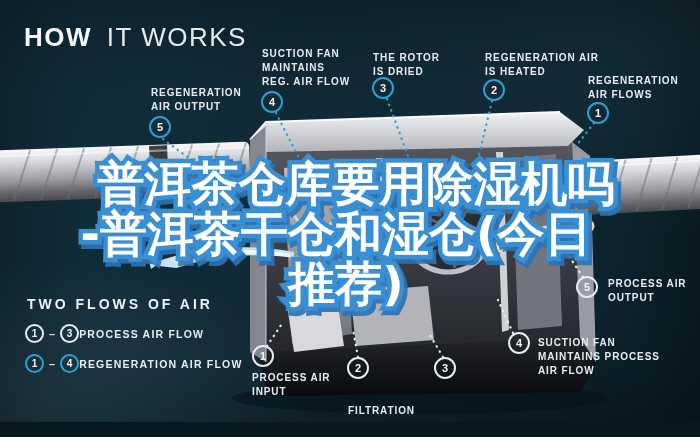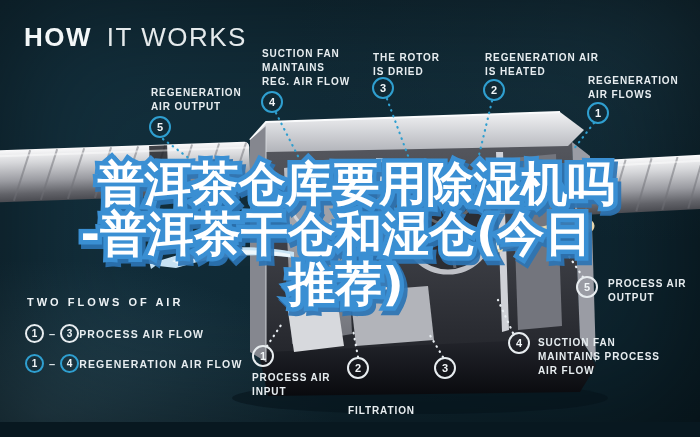--- a/index.html
+++ b/index.html
@@ -18,21 +18,21 @@
   .title .b{font-weight:800;}
   .title .l{font-weight:400;opacity:.94;margin-left:6px;}
   
   .co-text{position:absolute;font-weight:700;font-size:10px;line-height:14px;
     letter-spacing:.9px;color:#e7edf0;white-space:nowrap;}
   .co-circle{position:absolute;width:22px;height:22px;border-radius:50%;border:2px solid #2f9fd0;
     box-sizing:border-box;display:flex;align-items:center;justify-content:center;
     font-weight:700;font-size:11px;color:#f2f6f8;}
   .co-circle.process{border-color:#e8edf0;}
   
-  .legend-title{left:27px;top:296px;font-weight:700;font-size:11px;letter-spacing:3px;color:#eef3f6;white-space:nowrap;}
+  .legend-title{left:27px;top:296px;font-weight:700;font-size:14px;letter-spacing:3px;color:#eef3f6;white-space:nowrap;}
   .legend-row{position:absolute;display:flex;align-items:center;}
   .lg-circle{width:19px;height:19px;border:2px solid #e8edf0;border-radius:50%;box-sizing:border-box;
     display:inline-flex;align-items:center;justify-content:center;
     font-weight:700;font-size:10px;color:#f2f6f8;flex:0 0 auto;}
   .legend-row.regen .lg-circle{border-color:#2f9fd0;}
   .lg-dash{color:#dfe6ea;font-weight:700;font-size:11px;margin:0 5px;}
   .lg-label{font-weight:700;font-size:10.5px;letter-spacing:1.2px;color:#e7edf0;white-space:nowrap;}
   svg text.wm{font-family:"DejaVu Sans","Liberation Sans",sans-serif;font-weight:bold;}
 </style>
 </head>

